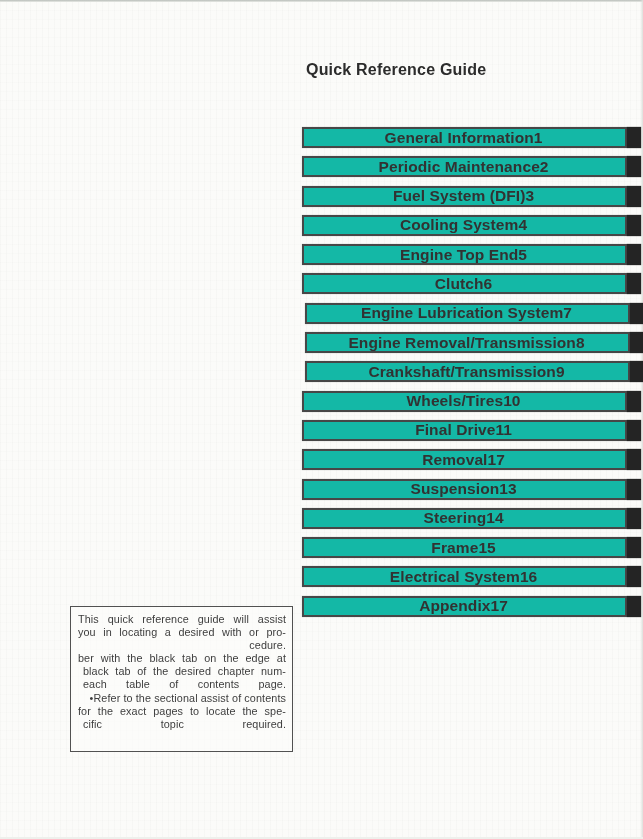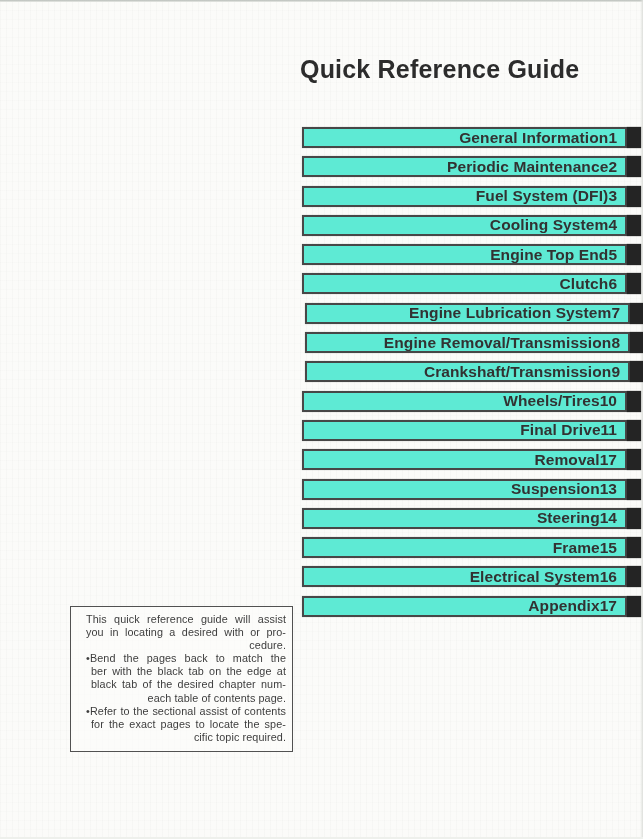--- a/index.html
+++ b/index.html
@@ -15,48 +15,48 @@
       repeating-linear-gradient(90deg,rgba(120,130,120,0.035) 0 1px,rgba(0,0,0,0) 1px 6px),
       repeating-linear-gradient(0deg,rgba(120,130,120,0.02) 0 1px,rgba(0,0,0,0) 1px 9px);
   }
   .edge-top{position:absolute;top:0;left:0;right:0;height:2px;
     background:linear-gradient(180deg,#b7bcb8,#e9ebe7);}
   .edge-right{position:absolute;top:0;right:0;width:3px;height:100%;
     background:linear-gradient(270deg,#dee0dc,rgba(233,235,231,0));}
   .edge-bottom{position:absolute;bottom:0;left:0;right:0;height:2px;background:#eef0ec;}
 
   .title{
-    position:absolute;left:289px;top:44px;margin:11px;
-    font-size:25px;font-weight:700;letter-spacing:0.2px;
+    position:absolute;left:289px;top:44px;margin:17px;
+    font-size:16px;font-weight:700;letter-spacing:0.2px;
     color:var(--ink,#2c2c2c);white-space:nowrap;
   }
 
   .toc{position:absolute;left:302px;top:127px;width:339px;}
   .chapter-row{display:flex;align-items:stretch;height:21px;margin-bottom:8.3px;}
   
   .toc .chapter-row:nth-of-type(7),
   .toc .chapter-row:nth-of-type(8),
   .toc .chapter-row:nth-of-type(9){transform:translateX(3px);}
   .row-box{
-    flex:1;display:flex;align-items:center;justify-content:flex-end;
+    flex:1;display:flex;align-items:center;justify-content:center;
     box-sizing:border-box;border:2px solid var(--row-border,#474747);
-    background:#5eead4;box-shadow:0 0 1px rgba(60,60,60,.35);
+    background:#14b8a6;box-shadow:0 0 1px rgba(60,60,60,.35);
   }
   .row-label{
     padding-left:6px;font-size:15.5px;font-weight:700;color:#323232;
     white-space:nowrap;letter-spacing:0.1px;
   }
   .row-num{padding-right:8px;font-size:15.5px;font-weight:700;color:#323232;}
   .row-tab{width:14px;background:var(--tab-fill,#242424);box-shadow:0 0 1px rgba(30,30,30,.8);}
 
   .note{
     position:absolute;left:70px;top:606px;width:223px;height:146px;
     box-sizing:border-box;border:1.5px solid #515151;
     background:rgba(253,253,252,0.55);
-    padding:6px 6px 0 15px;
+    padding:6px 6px 0 7px;
     color:var(--note-text,#3d3d3d);
     font-size:10.8px;line-height:13.1px;letter-spacing:0.1px;
   }
   .note-line{text-align:right;white-space:nowrap;}
   
   .note .note-line:nth-of-type(1),
   .note .note-line:nth-of-type(2),
   .note .note-line:nth-of-type(4),
   .note .note-line:nth-of-type(5),
   .note .note-line:nth-of-type(6),
@@ -219,21 +219,20 @@
     </div>
 
   <div class="note">
 
       <div class="note-line">This quick reference guide will assist</div>
 
       <div class="note-line">you in locating a desired with or pro-</div>
 
       <div class="note-line">cedure.</div>
 
-      <div class="note-line">•Bend the pages back to match the</div>
 
       <div class="note-line">ber with the black tab on the edge at</div>
 
       <div class="note-line">black tab of the desired chapter num-</div>
 
       <div class="note-line">each table of contents page.</div>
 
       <div class="note-line">•Refer to the sectional assist of contents</div>
 
       <div class="note-line">for the exact pages to locate the spe-</div>

